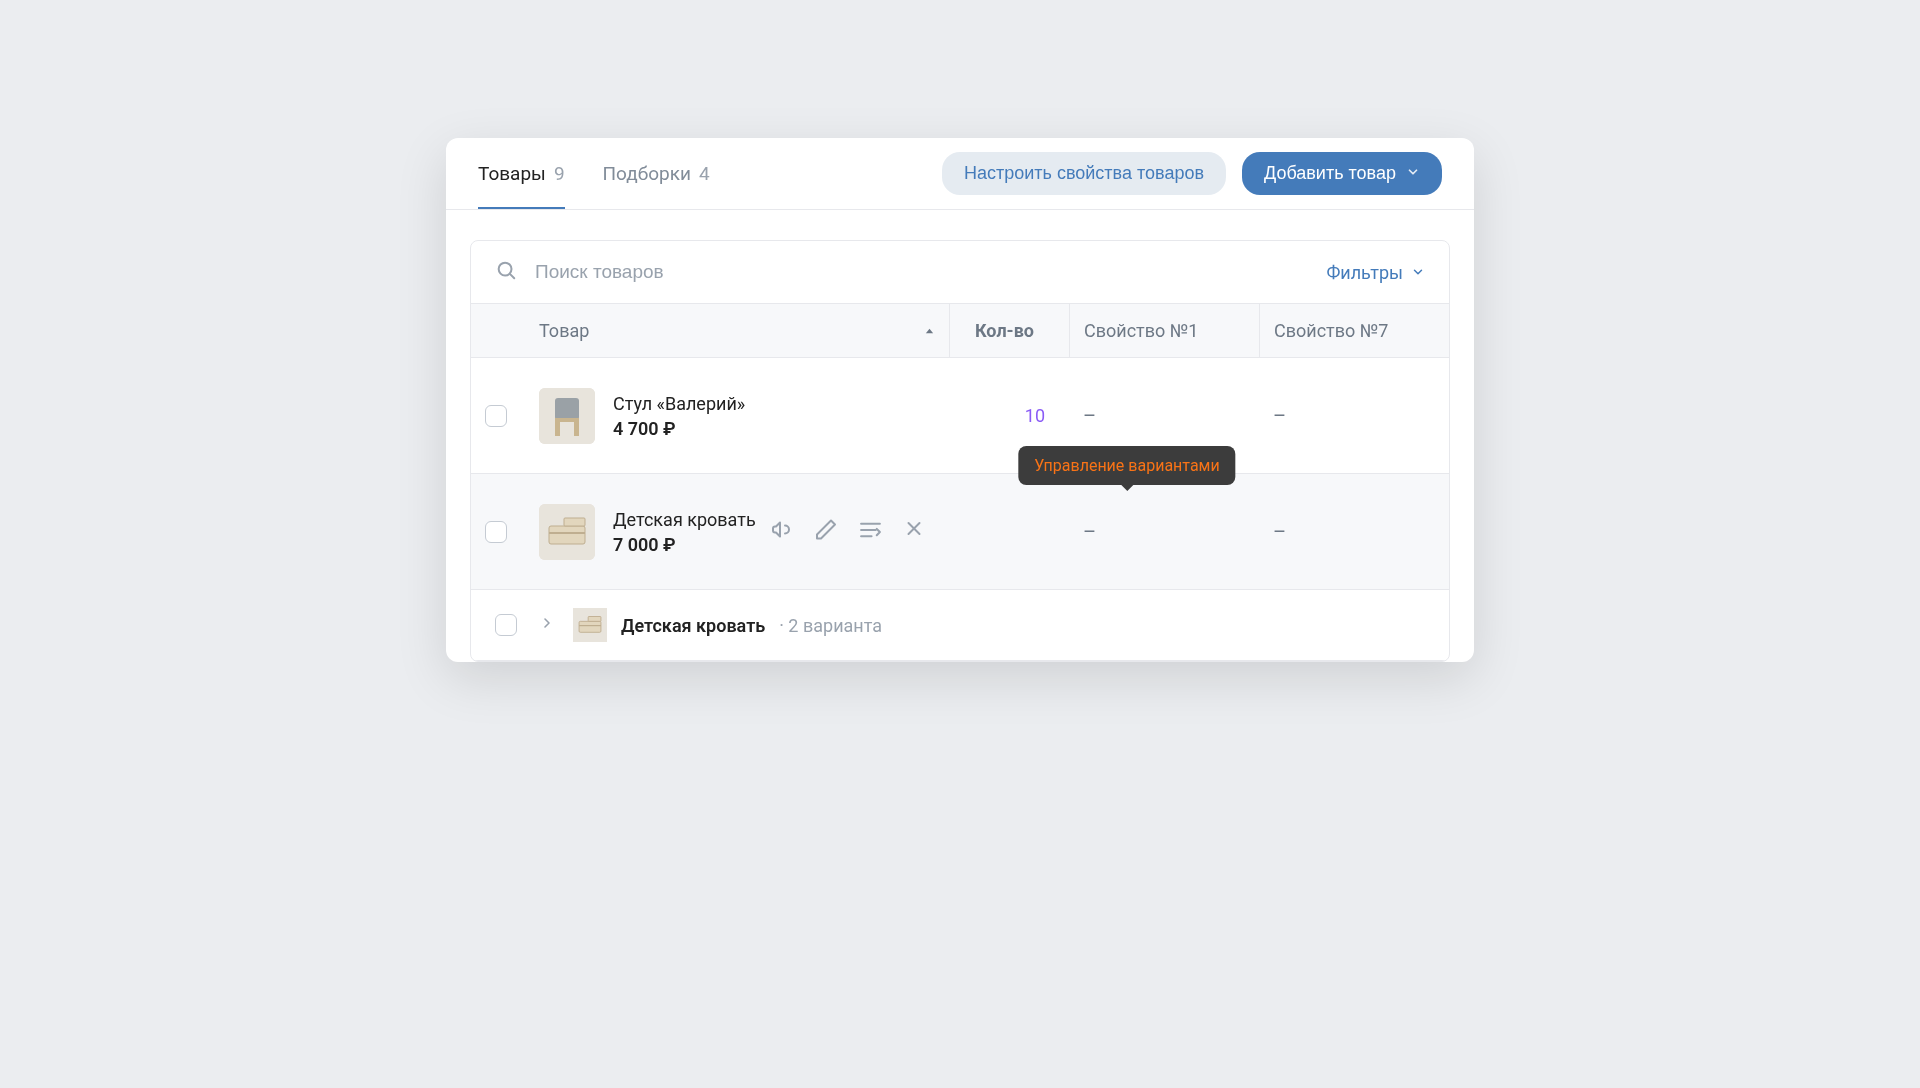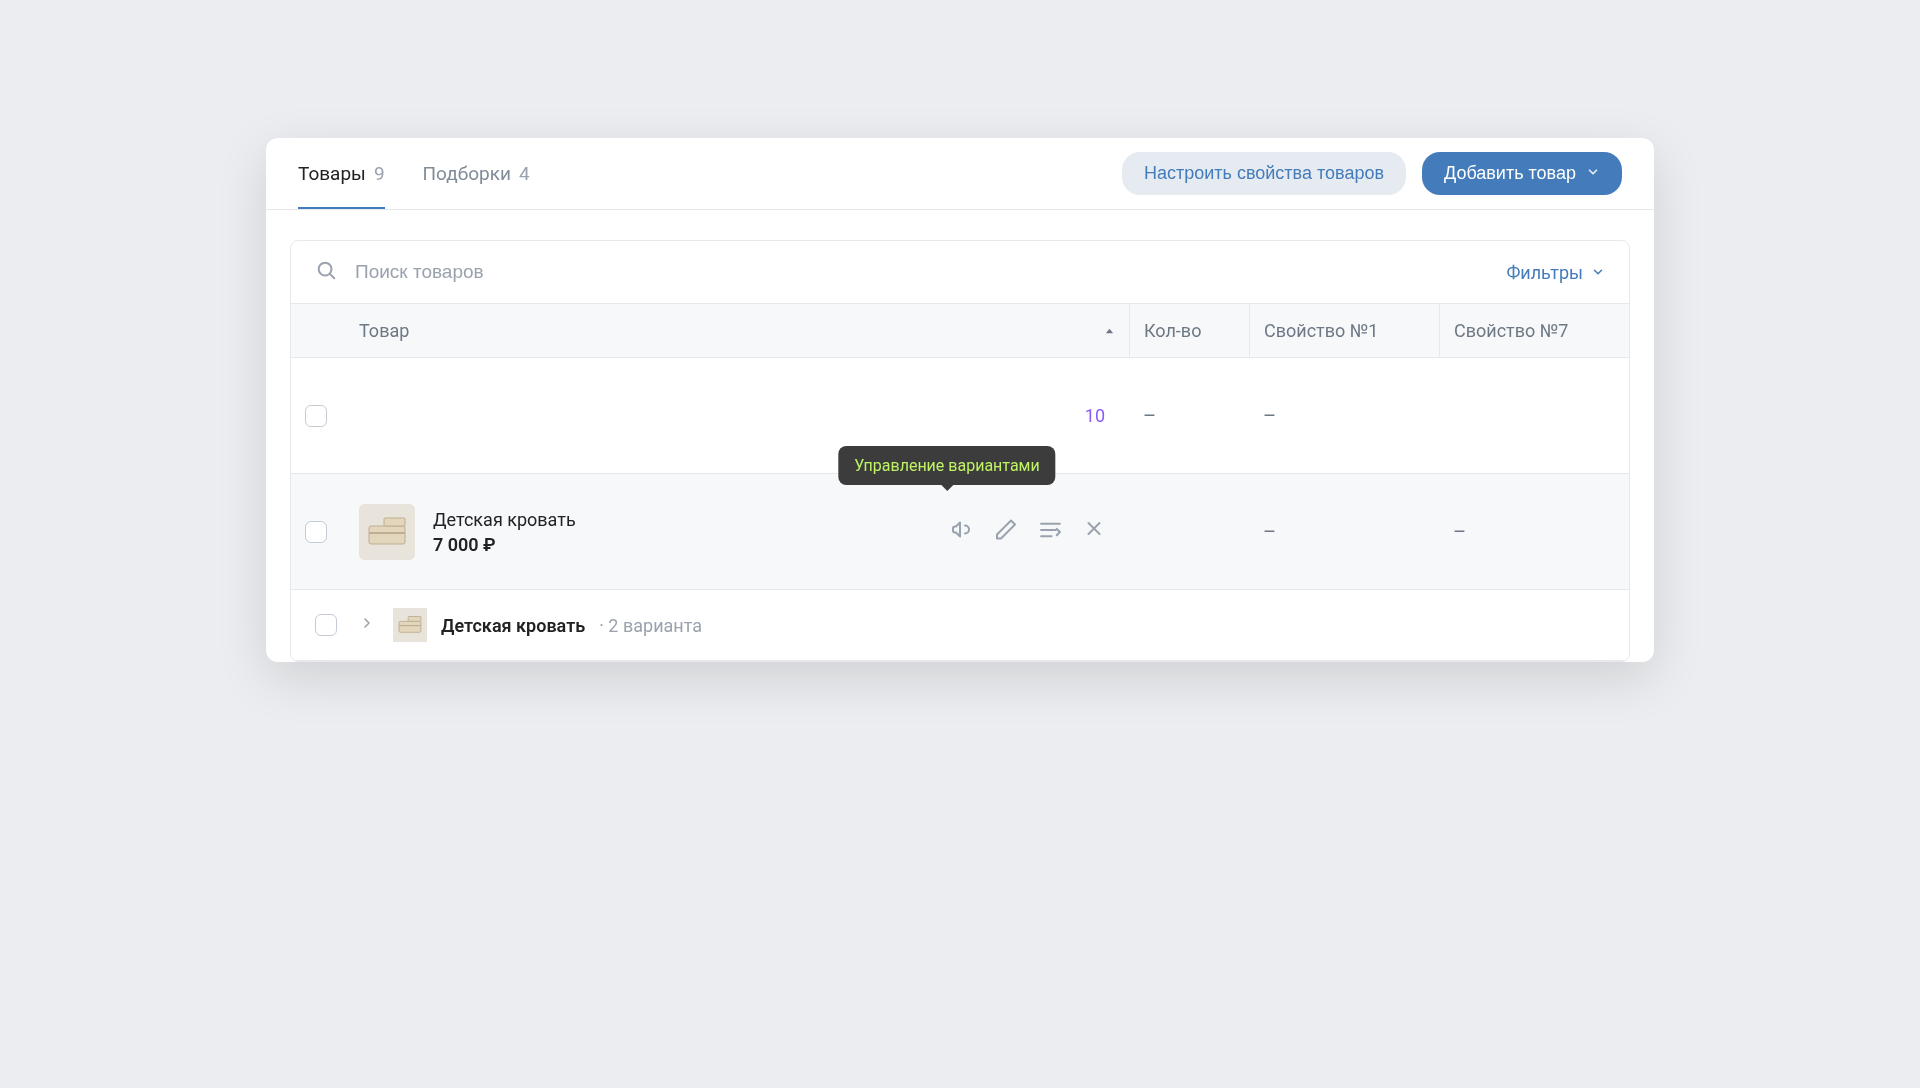--- a/index.html
+++ b/index.html
@@ -8,21 +8,21 @@
   font-family: -apple-system, BlinkMacSystemFont, "Segoe UI", Roboto, Helvetica, Arial, sans-serif;
   color: #222;
   display: flex;
   align-items: flex-start;
   justify-content: center;
   min-height: 1088px;
   width: 1920px;
   padding-top: 138px;
 }
 .panel {
-  width: 1388px;
+  width: 1028px;
   background: #fff;
   border-radius: 12px;
   box-shadow: 0 16px 52px rgba(0,0,0,0.12);
   overflow: hidden;
   max-height: 545px;
 }
 .tabs-bar {
   display: flex;
   align-items: center;
   padding: 0 32px;
@@ -95,21 +95,21 @@
   grid-template-columns: 50px 1fr 120px 190px 190px;
   align-items: center;
   background: #f7f8fa;
   border-bottom: 1px solid #e7e8ec;
   font-size: 18px;
   color: #6d7885;
 }
 .hcell { padding: 16px 14px; border-left: 1px solid #e7e8ec; display:flex; align-items:center; gap:6px; }
 .hcell:first-child, .hcell:nth-child(2) { border-left: none; }
 .hproduct { padding-left: 18px; justify-content: space-between; align-items: center; }
-.hqty { justify-content: flex-start; padding-right: 24px; }
+.hqty { justify-content: center; padding-right: 24px; font-weight: bold; }
 
 .data-row {
   display: grid;
   grid-template-columns: 50px 1fr 120px 190px 190px;
   align-items: center;
   border-bottom: 1px solid #e7e8ec;
   min-height: 116px;
   position: relative;
 }
 .data-row.hover { background: #f7f8fa; }
@@ -151,21 +151,21 @@
   display:flex;
   gap: 20px;
   color:#99a2ad;
 }
 .product-cell-wrap { position:relative; }
 .action-icon { cursor:pointer; }
 
 .tooltip {
   position:absolute;
   background:#3c3c3c;
-  color:#bef264;
+  color:#f97316;
   font-size:16px;
   padding:10px 16px;
   border-radius:8px;
   white-space:nowrap;
   transform: translateX(-50%);
   z-index:10;
 }
 .tooltip::after {
   content:"";
   position:absolute;
@@ -259,20 +259,35 @@
         <span>Свойство №1</span>
       </div>
       <div class="hcell">
         <span>Свойство №7</span>
       </div>
     </div>
 
     <div class="data-row">
       <div class="cell cbox-cell">
         <div class="checkbox"></div>
+      </div>
+      <div class="cell product-cell">
+        <div class="thumb">
+          <svg width="56" height="56" viewBox="0 0 56 56">
+            <rect width="56" height="56" fill="#e8e4dc"></rect>
+            <rect x="16" y="10" width="24" height="22" rx="3" fill="#9aa1a6"></rect>
+            <rect x="16" y="30" width="24" height="4" fill="#c9b58f"></rect>
+            <rect x="16" y="34" width="5" height="14" fill="#c9b58f"></rect>
+            <rect x="35" y="34" width="5" height="14" fill="#c9b58f"></rect>
+          </svg>
+        </div>
+        <div class="pinfo">
+          <span class="pname">Стул «Валерий»</span>
+          <span class="pprice">4 700 ₽</span>
+        </div>
       </div>
       <div class="cell qty-cell">10</div>
       <div class="cell prop-cell">–</div>
       <div class="cell prop-cell">–</div>
     </div>
 
     <div class="data-row hover">
       <div class="cell cbox-cell">
         <div class="checkbox"></div>
       </div>

